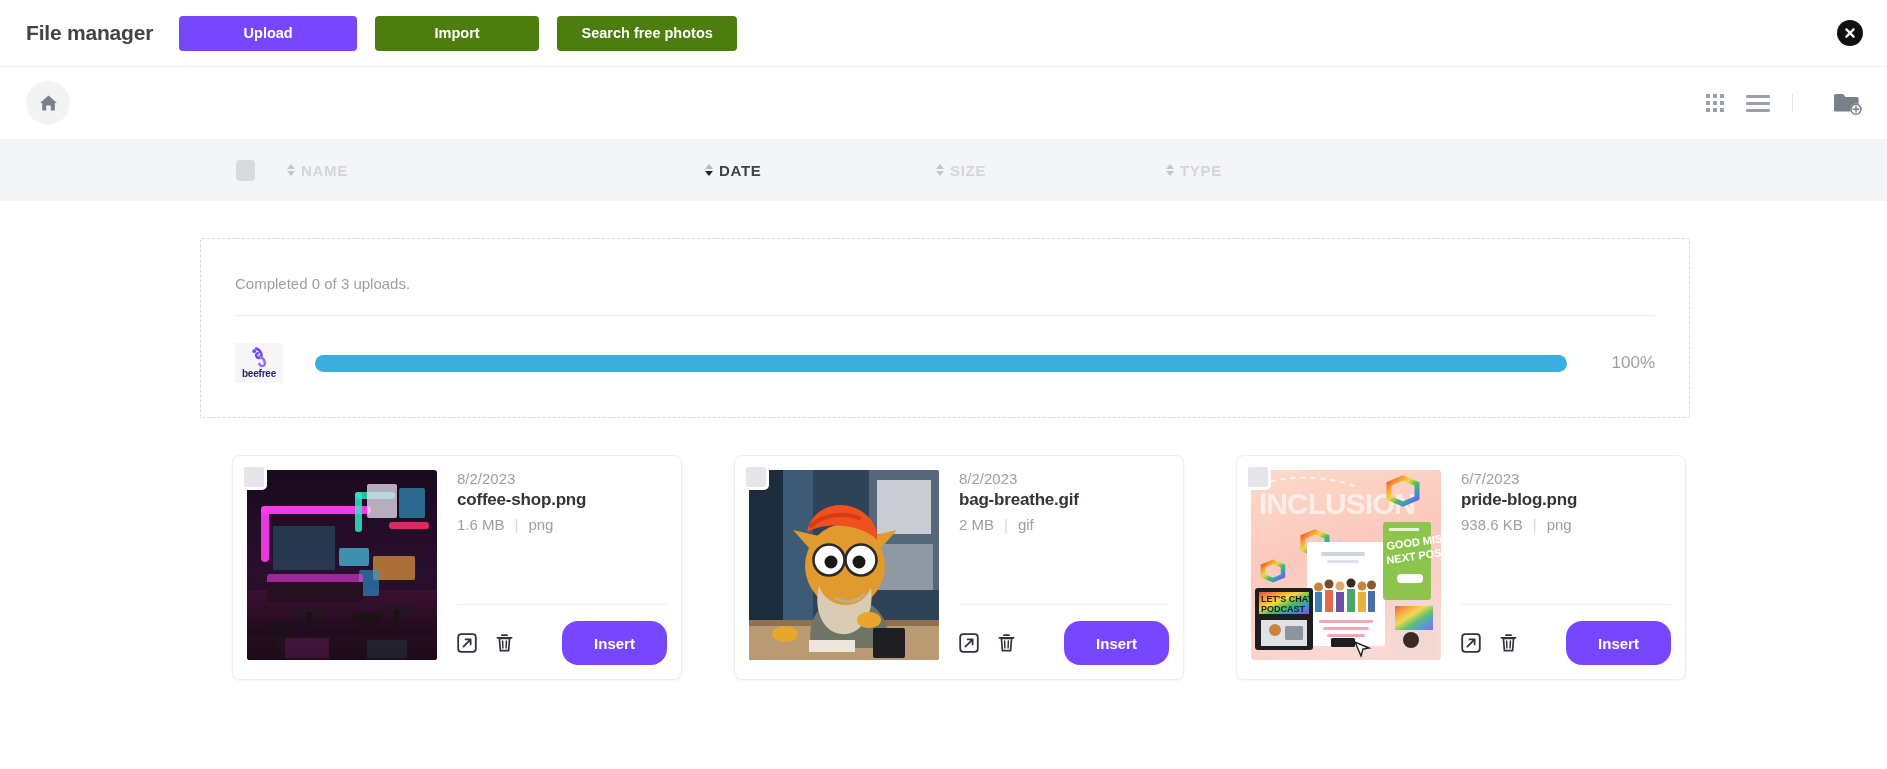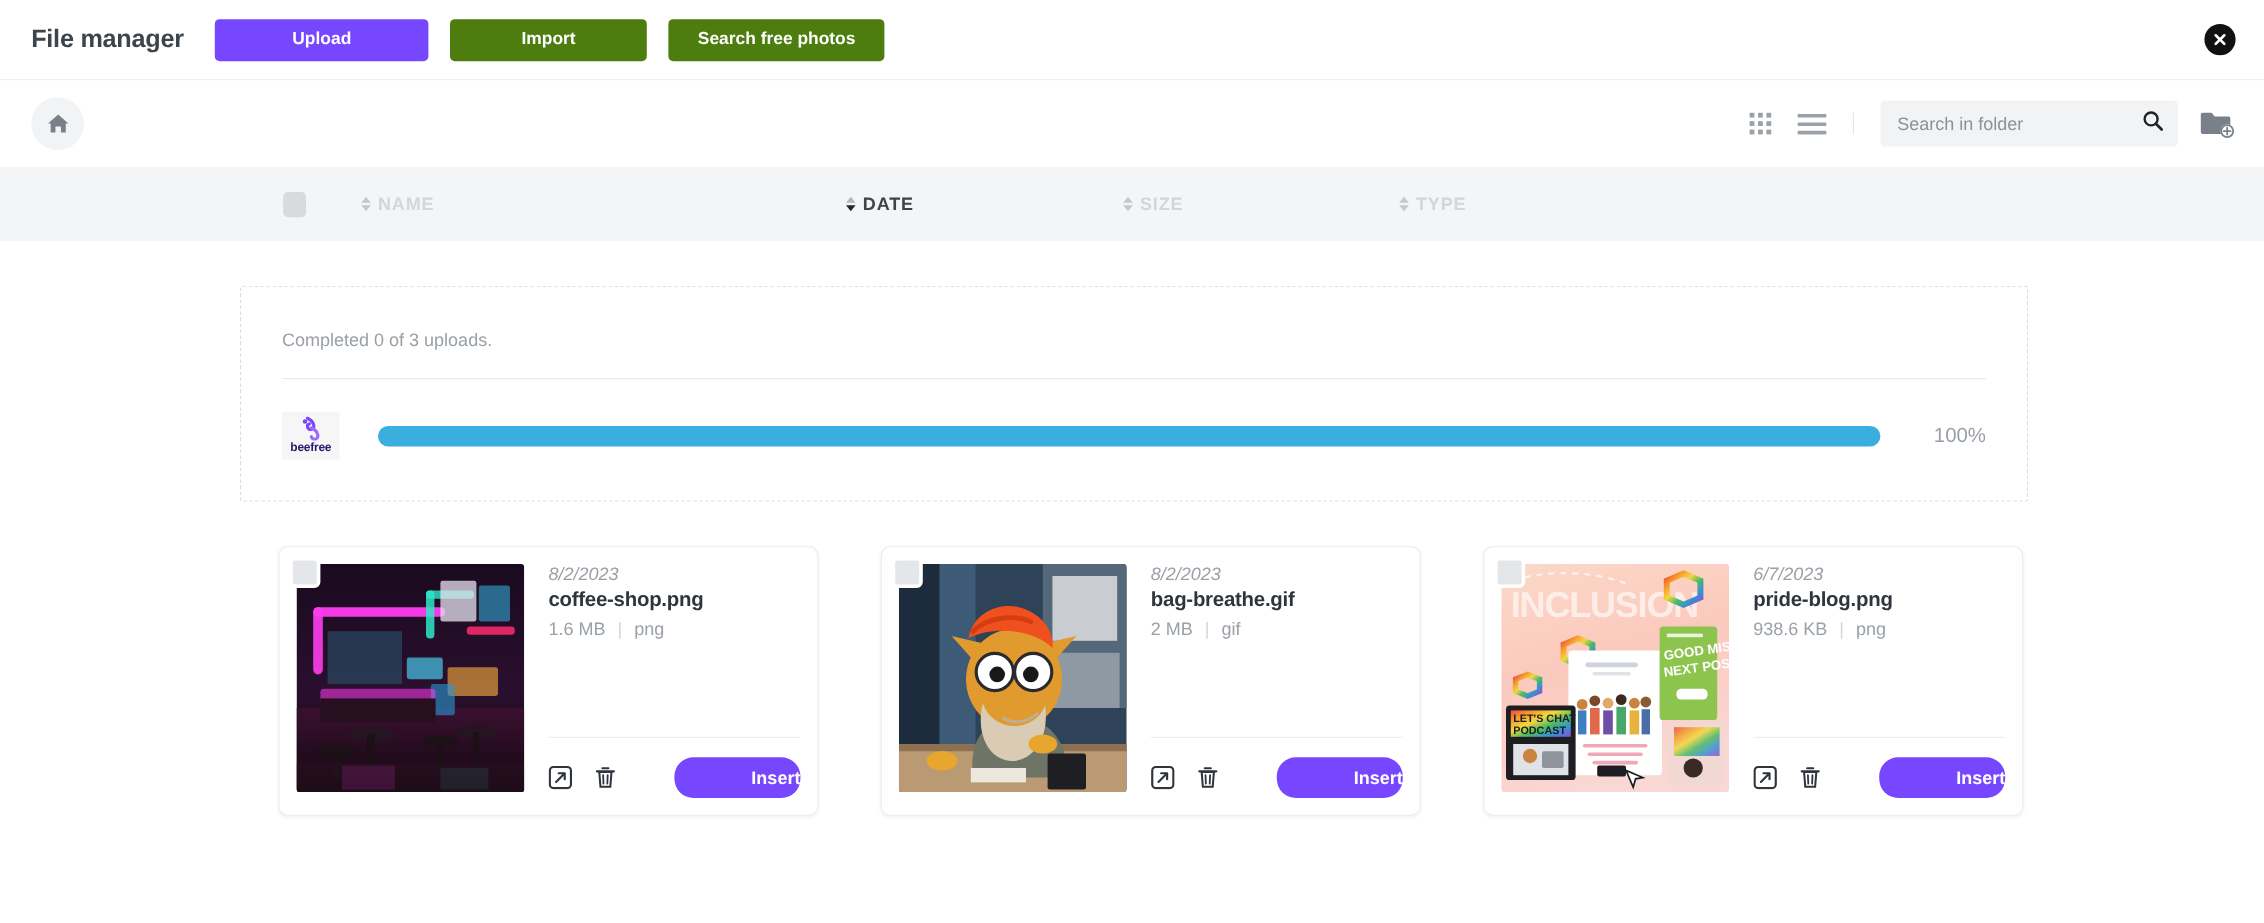--- a/index.html
+++ b/index.html
@@ -165,21 +165,21 @@
     font-weight: bold;
     letter-spacing: 0.7px;
     color: #d3d5d9;
     background: none;
     border: none;
     cursor: pointer;
     font-family: "Liberation Sans", sans-serif;
     position: absolute;
   }
   .col.active { color: #3d444b; }
-  .col-name { left: 301px; }
+  .col-name { left: 287px; }
   .col-date { left: 705px; }
   .col-size { left: 936px; }
   .col-type { left: 1166px; }
   .sorter { display: flex; flex-direction: column; gap: 2px; line-height: 0; }
   .sorter .up, .sorter .dn {
     width: 0; height: 0;
     border-left: 4.5px solid transparent;
     border-right: 4.5px solid transparent;
   }
   .sorter .up { border-bottom: 5.5px solid #c4c7cb; }
@@ -234,41 +234,40 @@
     position: absolute;
     left: -6px; top: -6px;
     width: 26px; height: 26px;
     border-radius: 5px;
     background: #e4e6e9;
     border: 3px solid #ffffff;
     cursor: pointer;
     z-index: 3;
   }
   .meta { flex: 1; padding-left: 20px; display: flex; flex-direction: column; }
-  .meta-date { font-size: 15px; color: #9aa0a7; font-style: italic; }
+  .meta-date { font-size: 15px; color: #9aa0a7; }
   .meta-name { font-size: 17px; font-weight: bold; color: #2f353c; margin-top: 3px; letter-spacing: -0.2px; word-break: break-all; }
   .meta-sub { font-size: 15px; color: #9aa0a7; margin-top: 6px; display: flex; align-items: center; gap: 10px; }
   .meta-sep { color: #d3d6da; }
   .meta-spacer { flex: 1; }
   .meta-rule { height: 1px; background: #eceef0; }
   .actions { display: flex; align-items: center; margin-top: 16px; }
   .act-icon { background: none; border: none; cursor: pointer; padding: 0; margin-right: 18px; display: flex; align-items: center; }
   .insert-btn {
     margin-left: auto;
     background: #7747ff;
     color: #ffffff;
     border: none;
     border-radius: 16px;
     font-family: "Liberation Sans", sans-serif;
     font-size: 15px;
     font-weight: bold;
-    height: 34px;
+    height: 44px;
     width: 105px;
     cursor: pointer;
-    text-align: right;
   }
 </style>
 </head>
 <body>
 
 <div class="topbar">
   <div class="app-title">File manager</div>
   <button class="hdr-btn primary">Upload</button>
   <button class="hdr-btn secondary">Import</button>
   <button class="hdr-btn secondary wide">Search free photos</button>
@@ -303,29 +302,20 @@
       </button>
       <button class="icon-btn">
         <span class="list-icon">
             <i></i>
             <i></i>
             <i></i>
           </span>
       </button>
     </div>
 
-    <div class="search-wrap">
-      <input type="text" placeholder="Search in folder" style="">
-      <span class="search-glass">
-        <svg width="18" height="18" viewBox="0 0 18 18" aria-hidden="true">
-          <circle cx="7.6" cy="7.6" r="5.4" fill="none" stroke="#20242a" stroke-width="2"></circle>
-          <path d="M11.6 11.6 L16.4 16.4" stroke="#20242a" stroke-width="2.2" stroke-linecap="round"></path>
-        </svg>
-      </span>
-    </div>
 
     <button class="folder-add-btn">
       <svg width="30" height="25" viewBox="0 0 30 25" aria-hidden="true">
         <path d="M1 4.5 A1.6 1.6 0 0 1 2.6 2.9 L10 2.9 L12.6 6 L24 6 A1.6 1.6 0 0 1 25.6 7.6 L25.6 19 A1.6 1.6 0 0 1 24 20.6 L2.6 20.6 A1.6 1.6 0 0 1 1 19 Z" fill="#7a8089"></path>
         <circle cx="23" cy="18.2" r="5.6" fill="#ffffff"></circle>
         <circle cx="23" cy="18.2" r="5" fill="none" stroke="#7a8089" stroke-width="1.5"></circle>
         <path d="M23 15.3 L23 21.1 M20.1 18.2 L25.9 18.2" stroke="#7a8089" stroke-width="1.5" stroke-linecap="round"></path>
       </svg>
     </button>
   </div>

